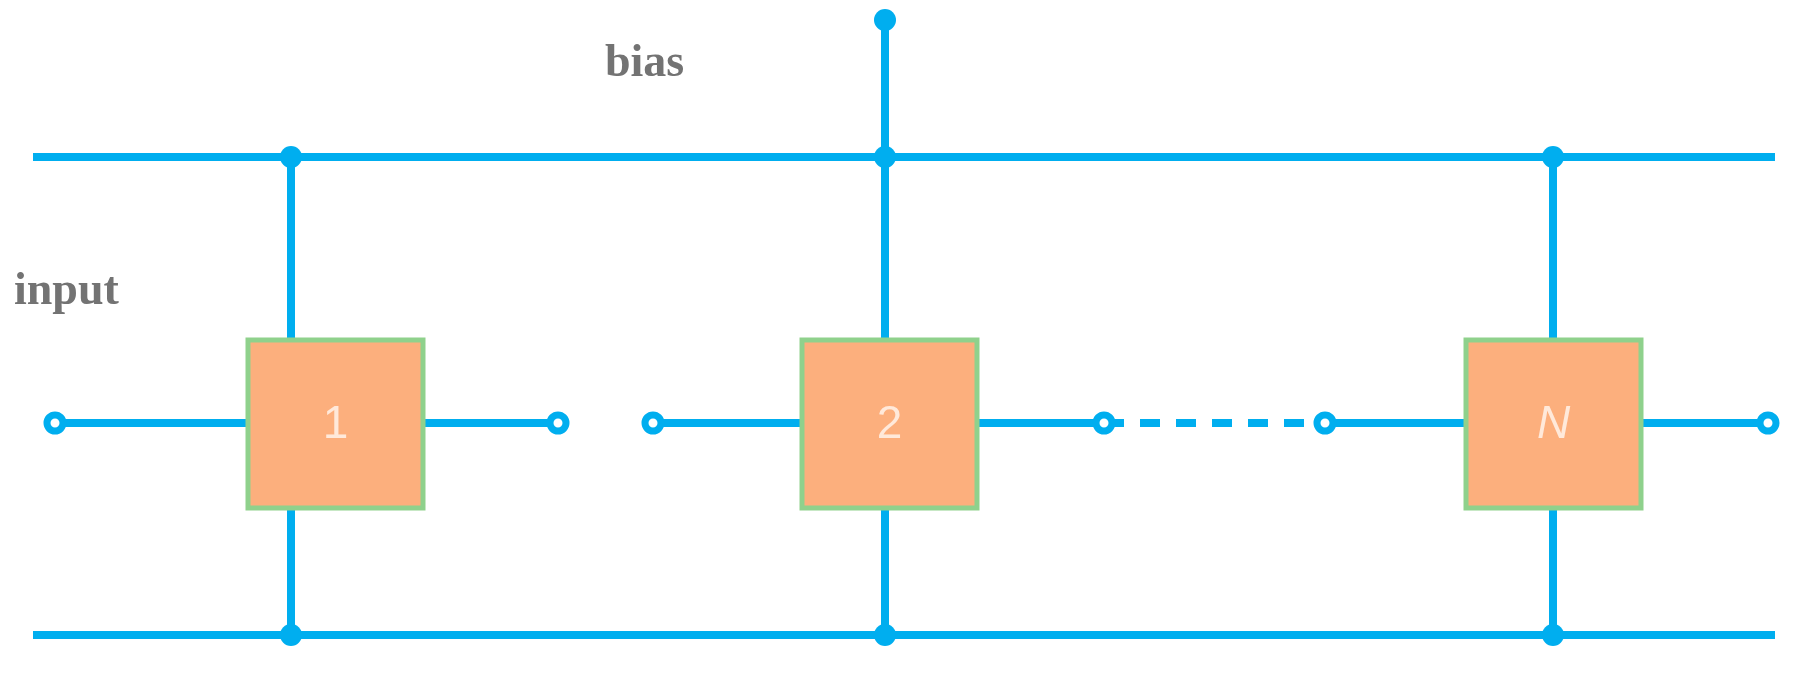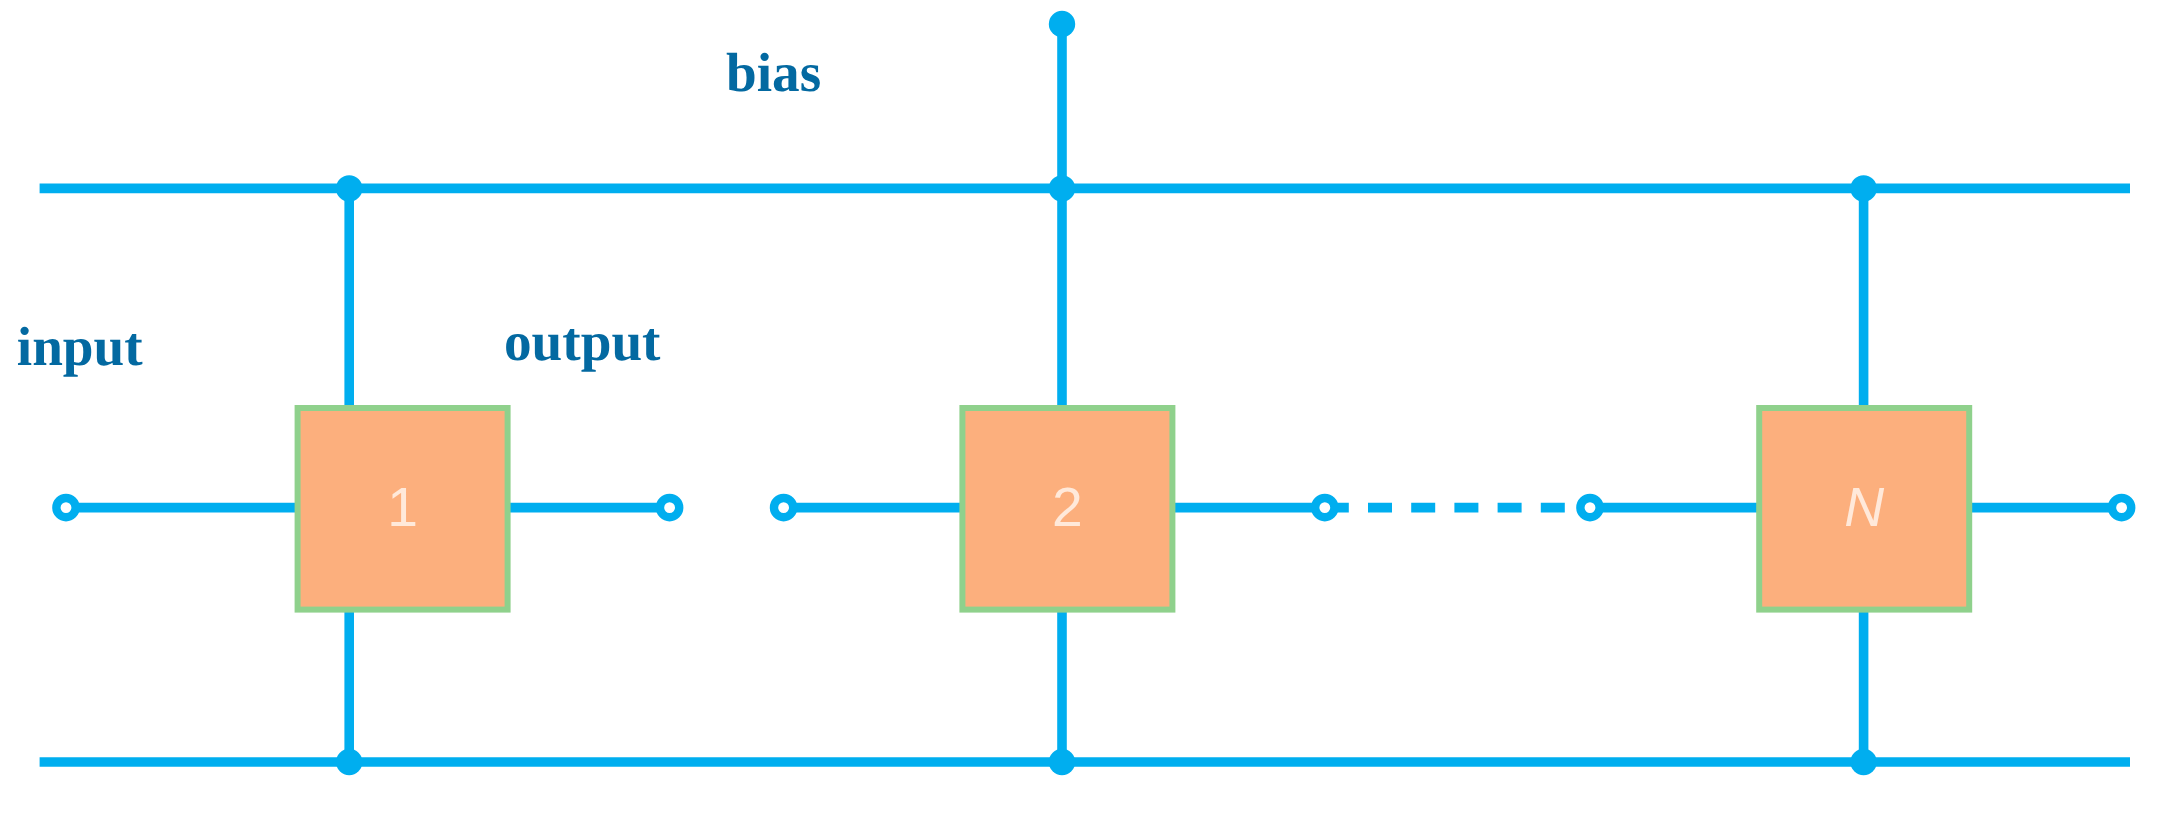--- a/index.html
+++ b/index.html
@@ -21,21 +21,21 @@
     position: absolute;
     left: 0;
     top: 0;
     width: 1803px;
     height: 681px;
   }
   .label-text {
     position: absolute;
     font-family: "Liberation Serif", serif;
     font-weight: bold;
-    color: #0369a1;
+    color: #737373;
     white-space: nowrap;
     letter-spacing: 0px;
   }
   #label-input  { left: 14px;  top: 262px; font-size: 46px; text-align: center; }
   #label-output { left: 420px; top: 258px; font-size: 46px; }
   #label-bias   { left: 605px; top: 34px;  font-size: 46px; }
   .box-label {
     font-family: "Liberation Sans", sans-serif;
     fill: #FFE9DA;
     font-size: 46px;
@@ -98,16 +98,15 @@
         <circle cx="55" cy="423" r="8" fill="#ffffff" stroke="#00AEEF" stroke-width="7"></circle>
         <circle cx="558" cy="423" r="8" fill="#ffffff" stroke="#00AEEF" stroke-width="7"></circle>
         <circle cx="653" cy="423" r="8" fill="#ffffff" stroke="#00AEEF" stroke-width="7"></circle>
         <circle cx="1104" cy="423" r="8" fill="#ffffff" stroke="#00AEEF" stroke-width="7"></circle>
         <circle cx="1325" cy="423" r="8" fill="#ffffff" stroke="#00AEEF" stroke-width="7"></circle>
         <circle cx="1768" cy="423" r="8" fill="#ffffff" stroke="#00AEEF" stroke-width="7"></circle>
       </g>
   </svg>
 
   <div class="label-text" id="label-input">input</div>
-  <div class="label-text" id="label-output">output</div>
   <div class="label-text" id="label-bias">bias</div>
 
 </div>
 
 </body></html>

